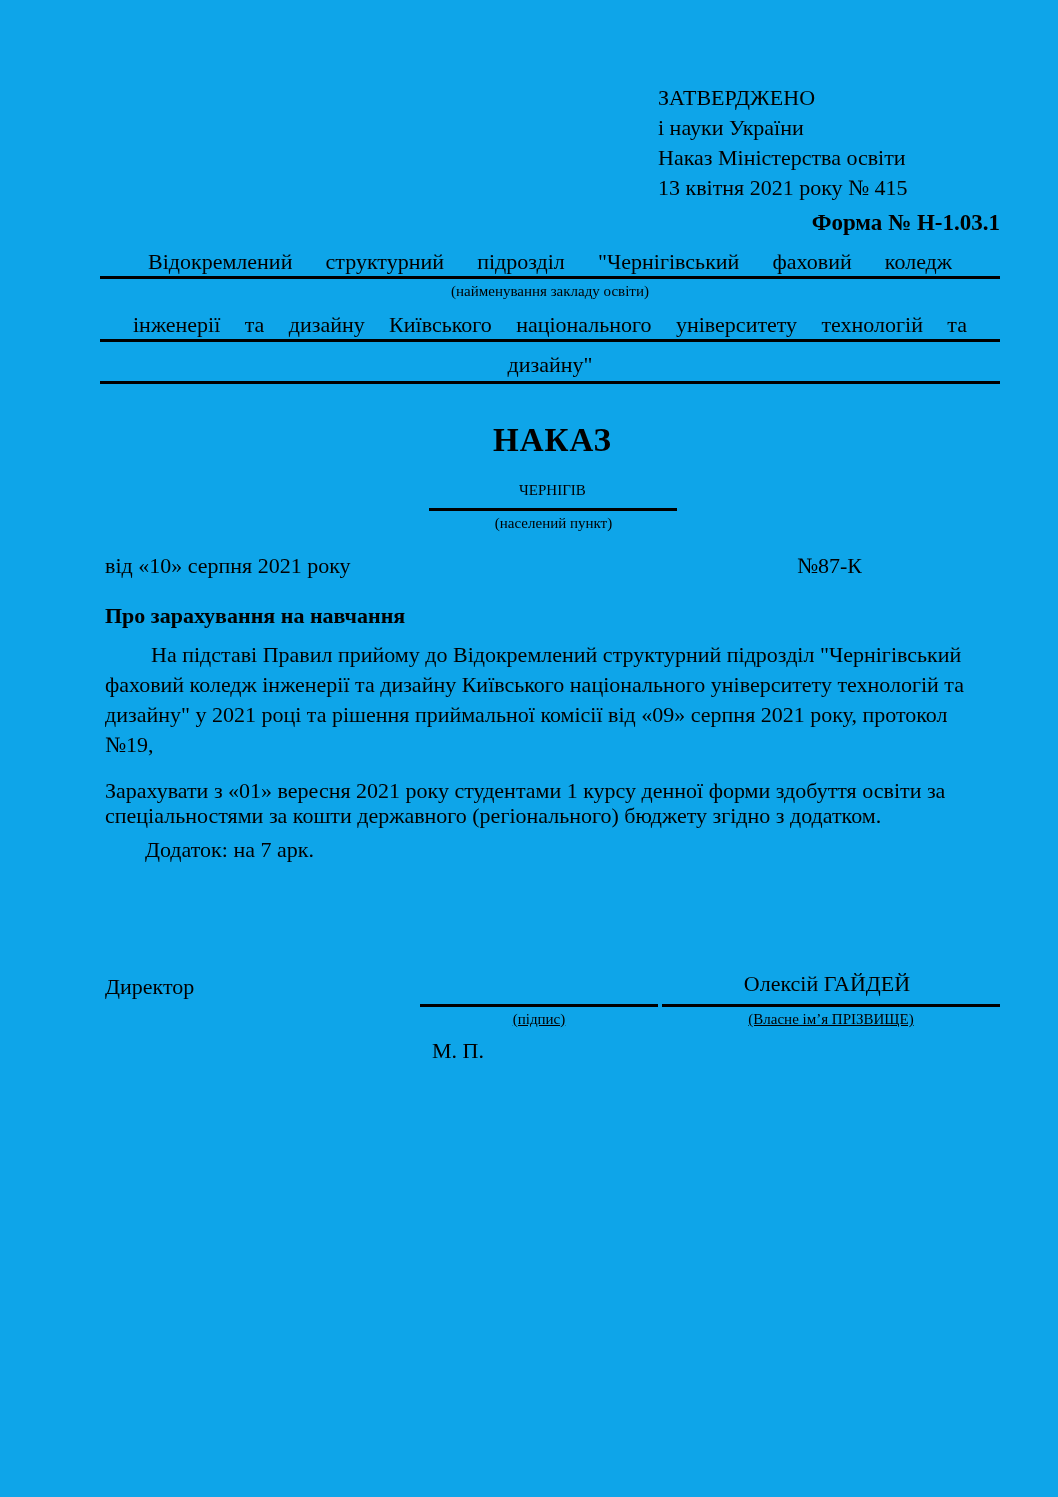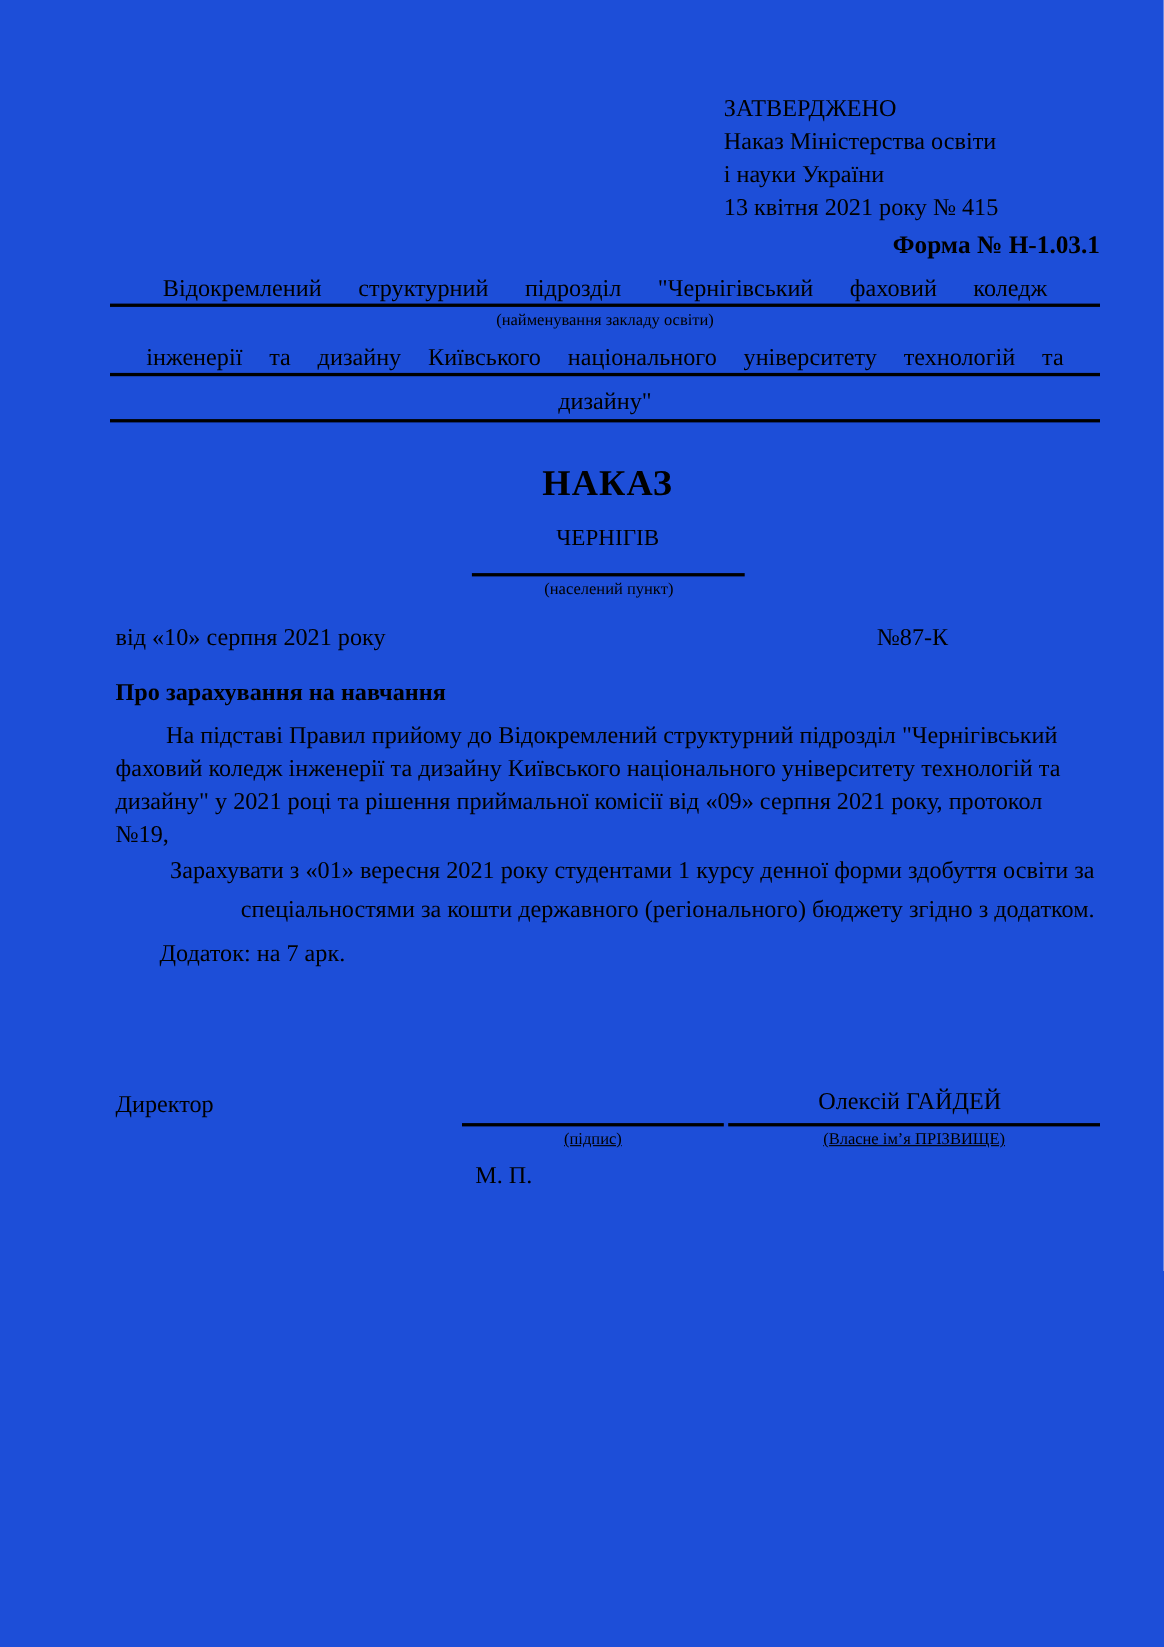--- a/index.html
+++ b/index.html
@@ -2,21 +2,21 @@
 <html lang="uk"><head>
 <meta charset="utf-8">
 <style>
   * { margin: 0; padding: 0; box-sizing: border-box; }
   html, body { background: #ffffff; }
   .page {
     position: relative;
     width: 1058px;
     height: 1497px;
     margin: 0 auto;
-    background: #1d4ed8;
+    background: #0ea5e9;
     color: #000000;
     font-family: "Liberation Serif", "DejaVu Serif", serif;
     font-size: 22px;
     overflow: hidden;
   }
   .content {
     position: absolute;
     left: 105px;
     top: 0;
     width: 895px;
@@ -60,22 +60,22 @@
     font-weight: bold;
     font-size: 33px;
     letter-spacing: 1px;
   }
   .city-wrap { text-align: center; margin-top: 16px; }
   .city-box {
     display: inline-block;
     width: 248px;
     border-bottom: 3px solid #000;
     text-align: center;
-    padding-bottom: 20px;
-    font-size: 21px;
+    padding-bottom: 9px;
+    font-size: 15px;
   }
   .city-caption {
     font-size: 15px;
     text-align: center;
     line-height: 18px;
     padding-top: 3px;
     margin-left: 2px;
   }
   
   .date-row {
@@ -94,24 +94,23 @@
     margin-top: 11px;
     line-height: 30px;
     text-indent: 46px;
     padding-right: 10px;
   }
   .decree-label {
     margin-top: 26px;
     font-weight: bold;
   }
   .para2 {
-    margin-top: 0;
-    line-height: 36px;
+    margin-top: 18px;
+    line-height: 25px;
     padding-right: 5px;
-    text-align: right;
   }
   .attachment {
     margin-top: 9px;
     text-indent: 40px;
   }
   
   .sig-area {
     position: relative;
     margin-top: 108px;
     height: 130px;
@@ -143,22 +142,22 @@
   .seal { position: absolute; left: 327px; top: 67px; }
 </style>
 </head>
 <body>
 
 <div class="page">
   <div class="content">
 
     <div class="approval">
       <div>ЗАТВЕРДЖЕНО</div>
+      <div>і науки України</div>
       <div>Наказ Міністерства освіти</div>
-      <div>і науки України</div>
       <div>13 квітня 2021 року № 415</div>
     </div>
 
     <div class="form-number">Форма № Н-1.03.1</div>
 
     <div class="inst-block">
       <div class="inst-line inst-justify1">Відокремлений структурний підрозділ "Чернігівський фаховий коледж</div>
       <div class="caption">(найменування закладу освіти)</div>
       <div class="inst-line inst-justify2">інженерії та дизайну Київського національного університету технологій та</div>
       <div class="inst-line inst-center">дизайну"</div>

